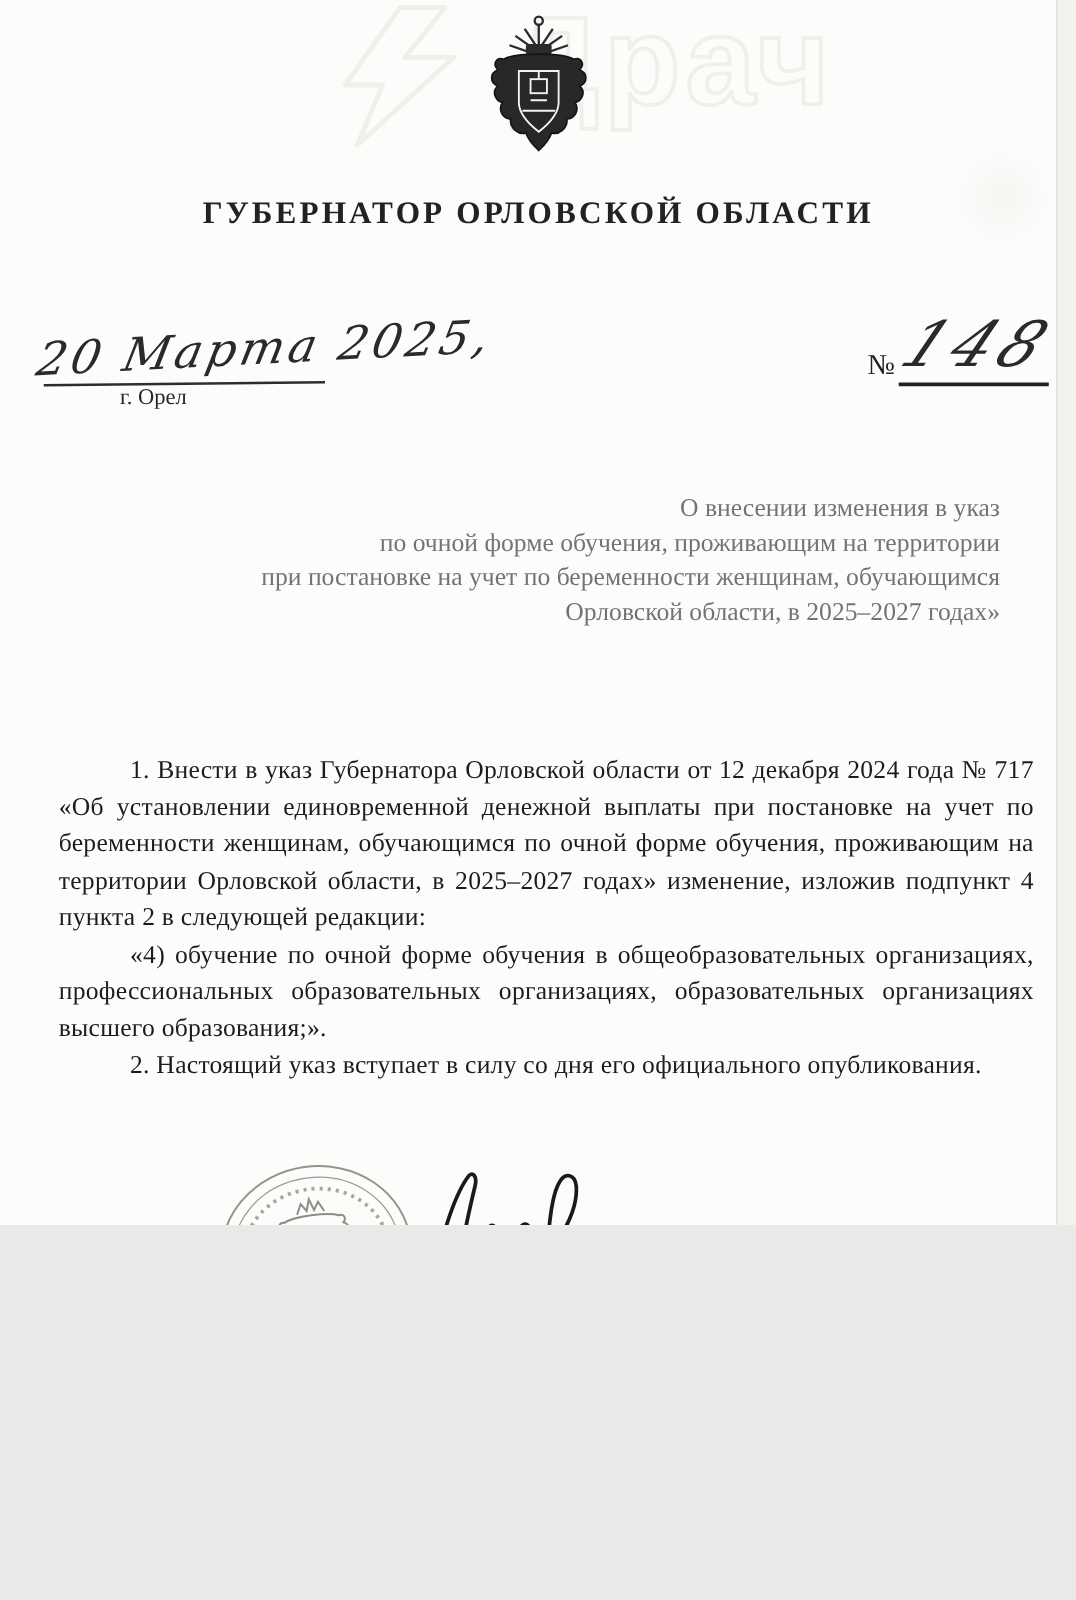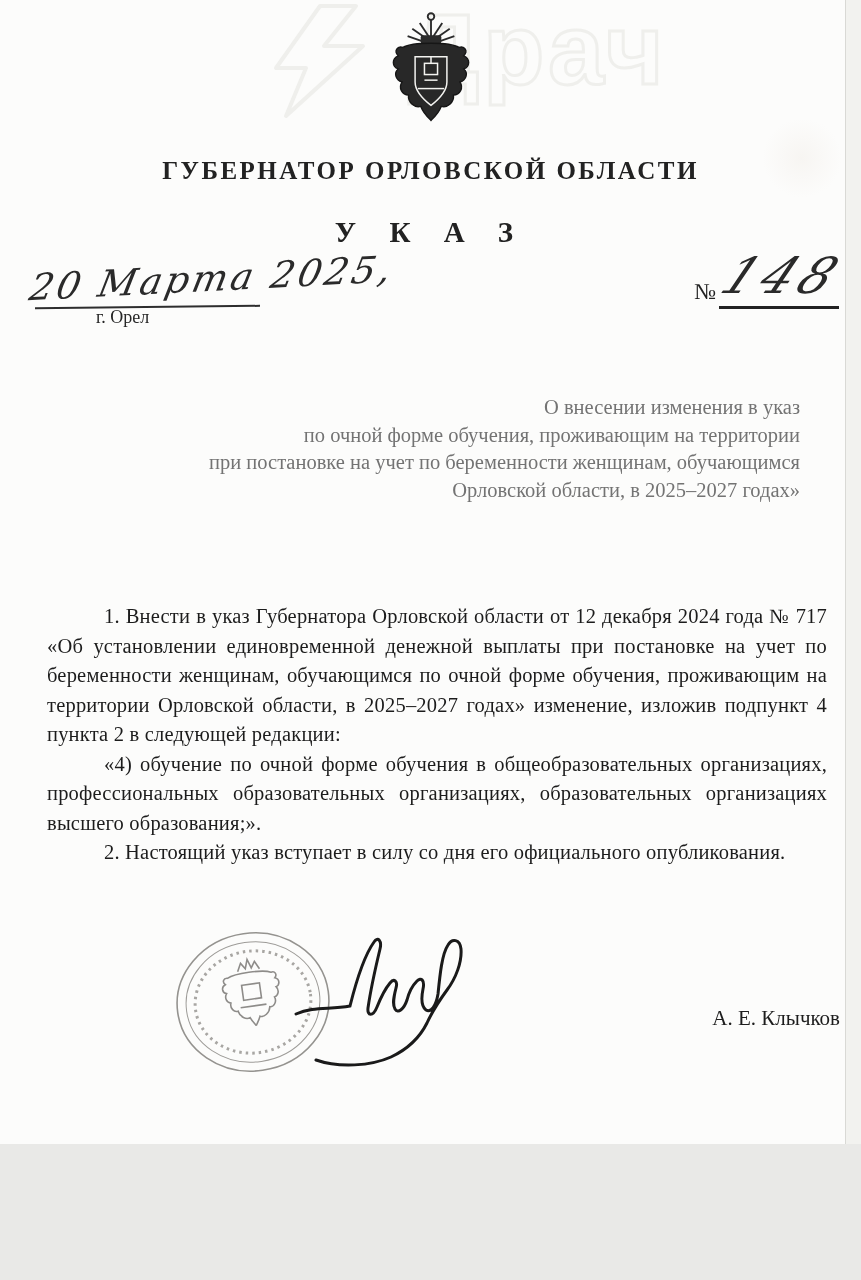--- a/index.html
+++ b/index.html
@@ -1,18 +1,18 @@
 <!DOCTYPE html>
 <html lang="ru"><head>
 <meta charset="utf-8">
 <style>
   html,body{margin:0;padding:0;background:#e9e9e7;}
   .page{
     position:relative;
-    width:861px;height:1144px;
+    width:861px;height:980px;
     margin:0 auto;
     background:#fcfcfb;
     font-family:"Liberation Serif","DejaVu Serif",serif;
     color:#1b1b1b;
     overflow:hidden;
   }
   
   .scan-edge-shade{position:absolute;top:0;right:0;width:15px;height:100%;background:#f2f2ef;}
   .scan-edge-line{position:absolute;top:0;right:15px;width:1px;height:100%;background:#d9d9d5;}
   .scan-spot{position:absolute;left:762px;top:118px;width:80px;height:80px;border-radius:50%;
@@ -116,21 +116,20 @@
     <g stroke="#f3f3f0" stroke-width="1.6" fill="none">
       <path d="M33,50 h34 v27 c0,10 -8,18 -17,25 c-9,-7 -17,-15 -17,-25 Z"></path>
       <rect x="43" y="57" width="14" height="12"></rect>
       <line x1="43" y1="75" x2="57" y2="75"></line>
       <line x1="36" y1="84" x2="64" y2="84"></line>
       <line x1="50" y1="50" x2="50" y2="57"></line>
     </g>
   </svg>
 
   <div class="org-line">ГУБЕРНАТОР ОРЛОВСКОЙ ОБЛАСТИ</div>
-  <div class="doc-type">У К А З</div>
 
   <div class="date-hand hand">20 Марта 2025,</div>
   <div class="date-underline"></div>
   <div class="city">г. Орел</div>
   <div class="num-label">№</div>
   <div class="num-hand hand">148</div>
   <div class="num-underline"></div>
 
   <div class="title-block">
     <div>О внесении изменения в указ</div>

